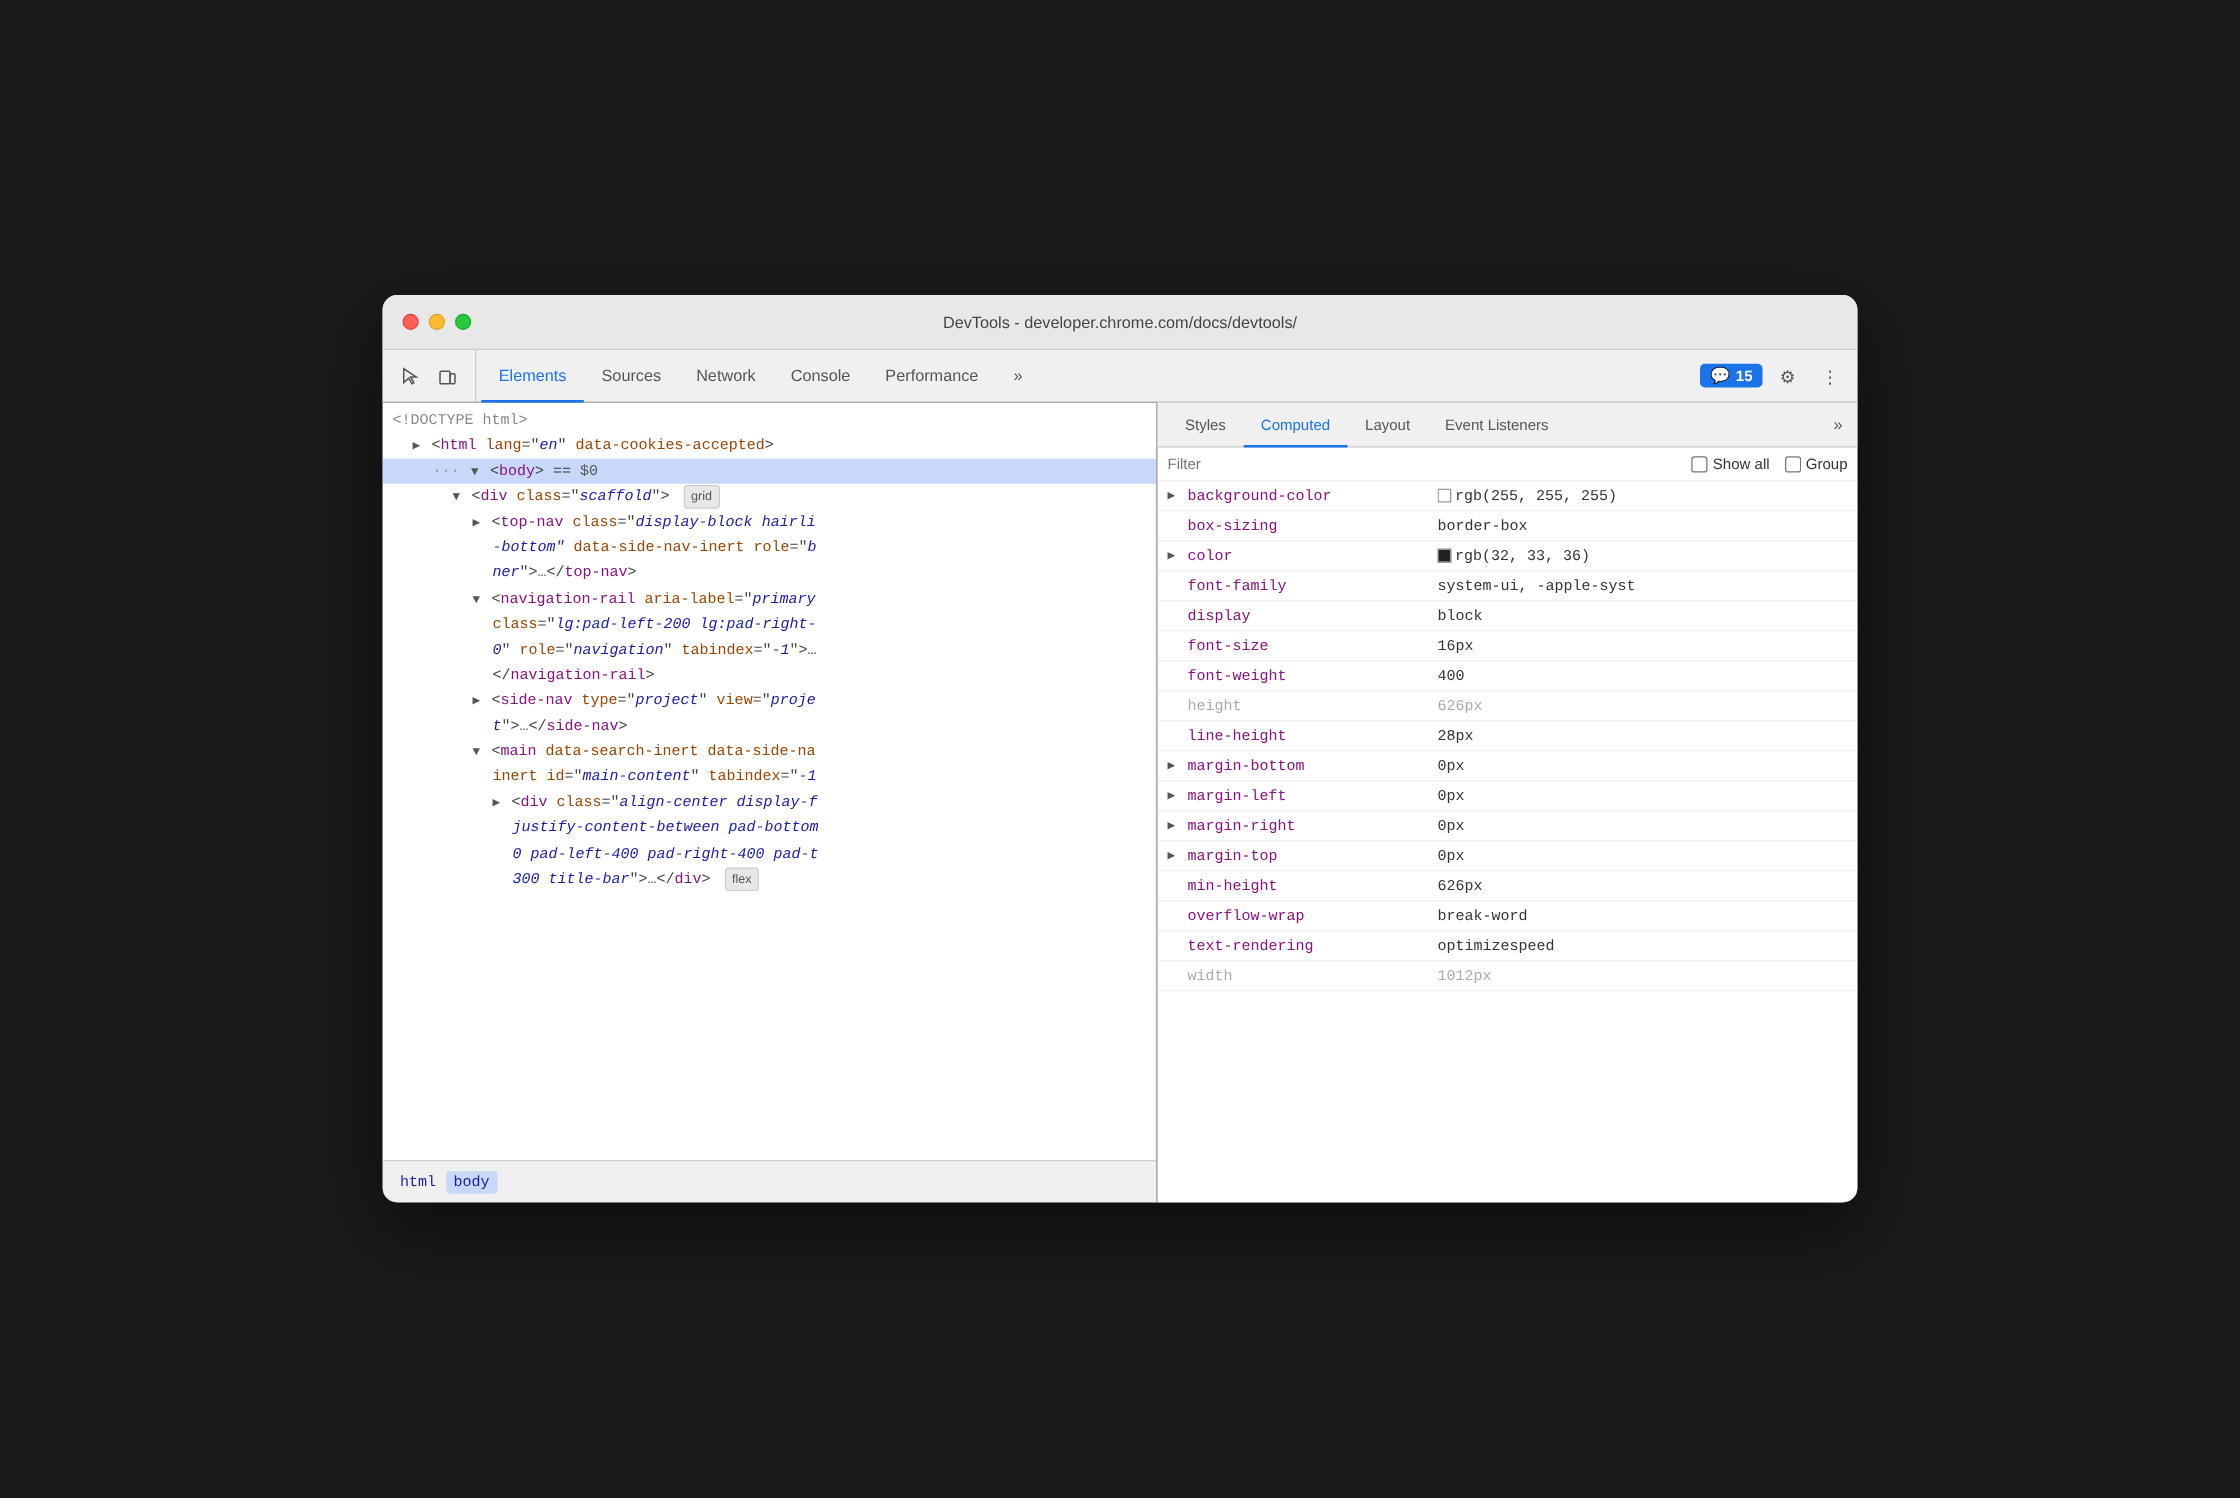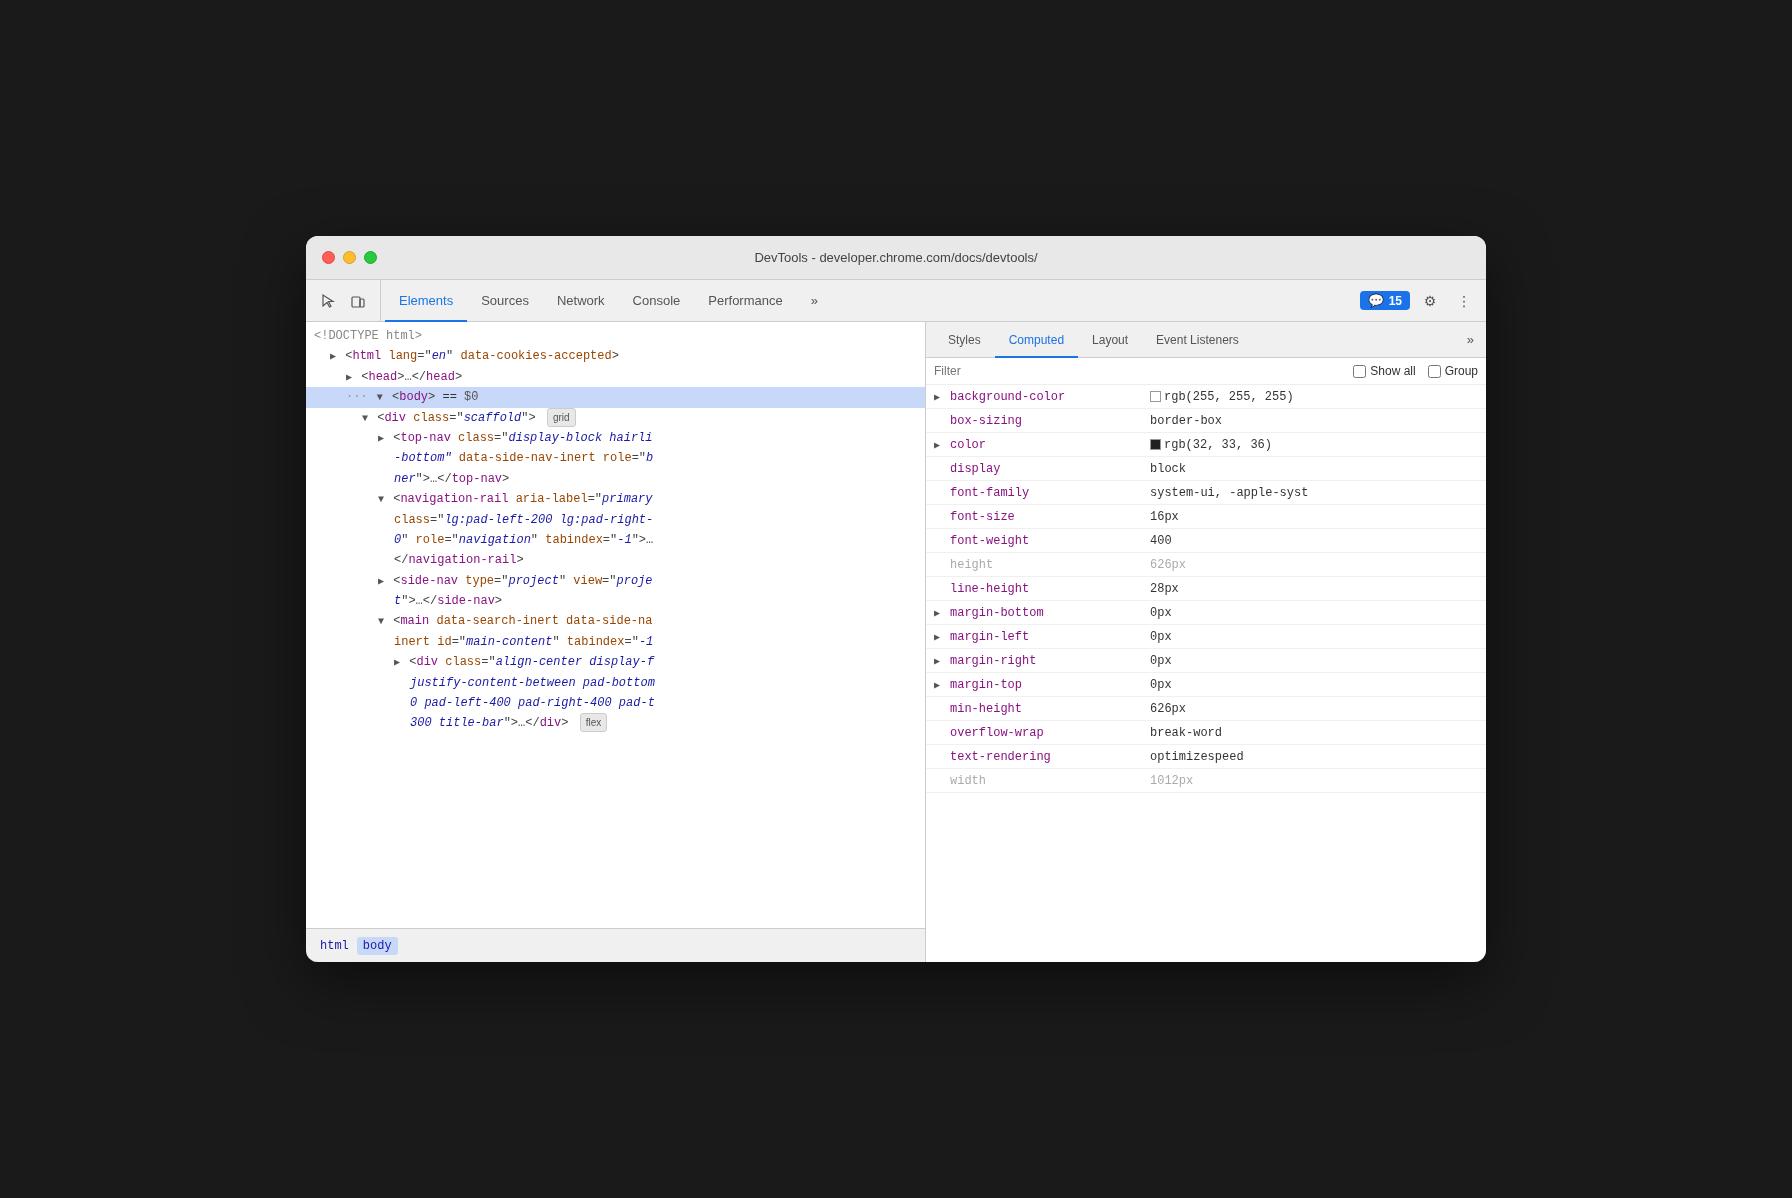--- a/index.html
+++ b/index.html
@@ -391,24 +391,20 @@
 
         <div class="html-line">
           <span class="comment-gray">&lt;!DOCTYPE html&gt;</span>
         </div>
         <div class="html-line indent-1">
           <span class="expand-arrow">▶</span>
           <span class="tag-bracket">&lt;</span><span class="tag-name">html</span>
           <span class="attr-name"> lang</span><span class="equals-sign">="</span><span class="attr-value">en</span><span class="equals-sign">"</span>
           <span class="attr-name"> data-cookies-accepted</span><span class="tag-bracket">&gt;</span>
         </div>
-        <div class="html-line indent-2">
-          <span class="expand-arrow">▶</span>
-          <span class="tag-bracket">&lt;</span><span class="tag-name">head</span><span class="tag-bracket">&gt;</span><span class="ellipsis">…</span><span class="tag-bracket">&lt;/</span><span class="tag-name">head</span><span class="tag-bracket">&gt;</span>
-        </div>
         <div class="html-line indent-2 selected">
           <span class="dots">···</span>
           <span class="expand-arrow">▼</span>
           <span class="tag-bracket">&lt;</span><span class="tag-name">body</span><span class="tag-bracket">&gt;</span>
           <span class="selected-marker"> == </span>
           <span class="dollar">$0</span>
         </div>
         <div class="html-line indent-3">
           <span class="expand-arrow">▼</span>
           <span class="tag-bracket">&lt;</span><span class="tag-name">div</span>
@@ -531,28 +527,28 @@
         <div class="prop-row">
           <span class="prop-arrow">▶</span>
           <span class="prop-name">color</span>
           <span class="prop-value">
             <span class="color-swatch" style="background:#202124;"></span>rgb(32, 33, 36)
           </span>
         </div>
 
         <div class="prop-row">
           <span class="prop-arrow"></span>
+          <span class="prop-name">font-family</span>
+          <span class="prop-value">system-ui, -apple-syst</span>
+        </div>
+
+        <div class="prop-row">
+          <span class="prop-arrow"></span>
           <span class="prop-name">display</span>
           <span class="prop-value">block</span>
-        </div>
-
-        <div class="prop-row">
-          <span class="prop-arrow"></span>
-          <span class="prop-name">font-family</span>
-          <span class="prop-value">system-ui, -apple-syst</span>
         </div>
 
         <div class="prop-row">
           <span class="prop-arrow"></span>
           <span class="prop-name">font-size</span>
           <span class="prop-value">16px</span>
         </div>
 
         <div class="prop-row">
           <span class="prop-arrow"></span>

